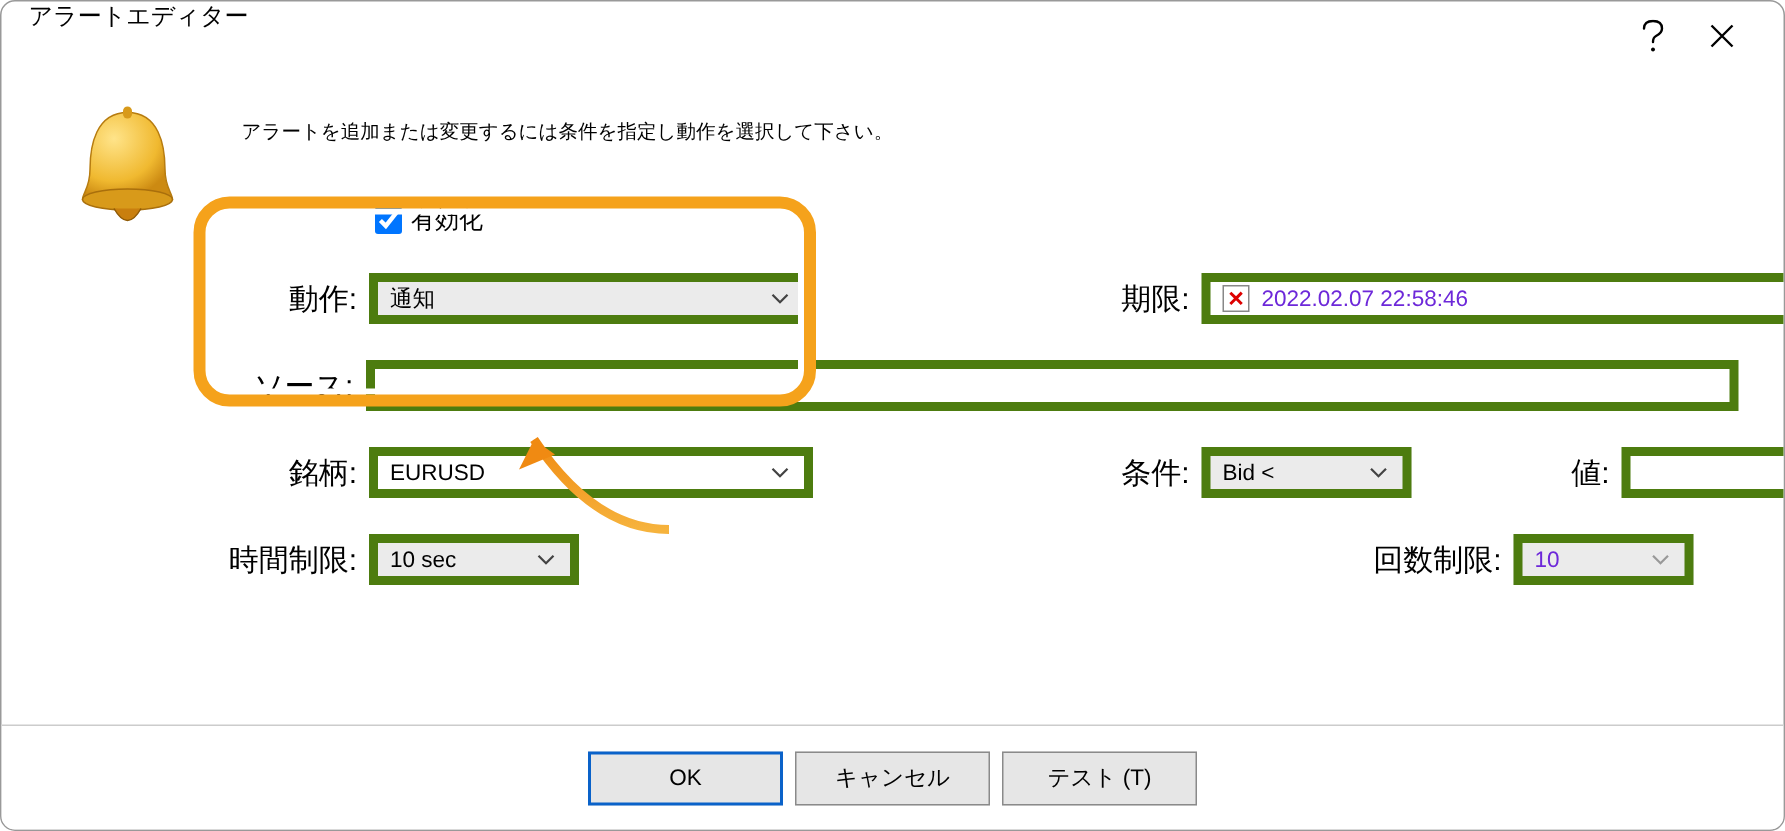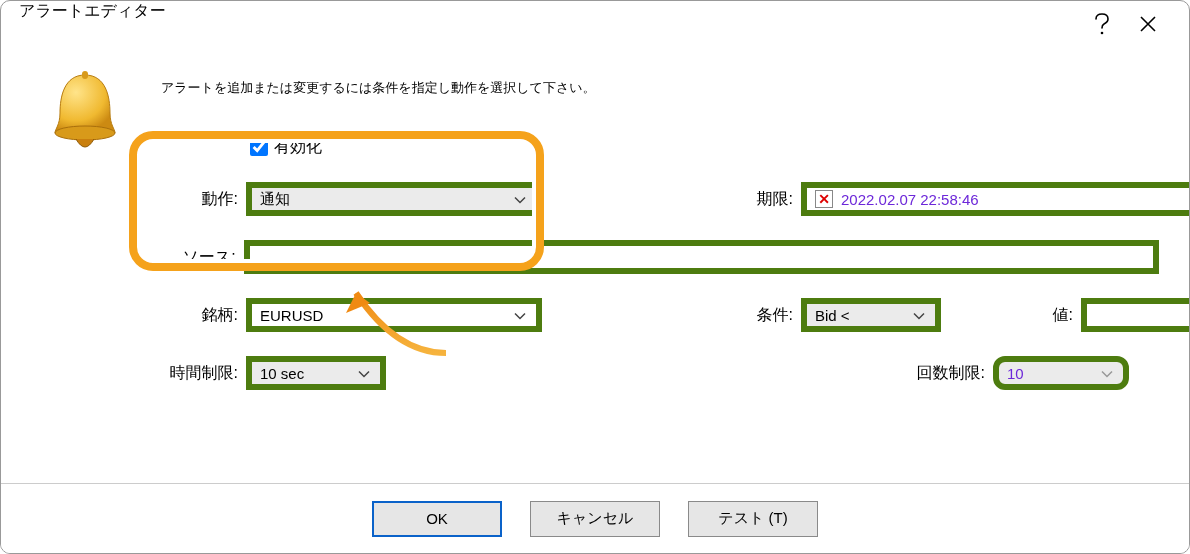--- a/index.html
+++ b/index.html
@@ -58,21 +58,21 @@
   .row {
     display: flex;
     align-items: center;
     height: 40px;
     margin-bottom: 18px;
   }
   .label {
     text-align: right;
     padding-right: 8px;
     width: 155px;
-    font-size: 16px;
+    font-size: 20px;
   }
   .label-short { width: 100px; }
   .cb-wrap { display:flex; align-items:center; font-size:16px; }
   input[type=checkbox] {
     width: 18px; height: 18px; margin-right: 6px;
   }
   .select, .textfield {
     height: 34px;
     border: 6px solid #4d7c0f;
     background: #fff;
@@ -88,21 +88,21 @@
     right: 10px;
     top: 50%;
     transform: translateY(-50%);
   }
   .w-action { width: 296px; }
   .w-symbol { width: 296px; background:#fff; }
   .w-source { width: 930px; background:#fff; }
   .w-timeout { width: 140px; }
   .w-cond { width: 140px; }
   .w-value { width: 140px; background:#fff; }
-  .w-max { width: 136px; border-radius: 12px; }
+  .w-max { width: 120px; }
   .w-expiry { width: 430px; background:#fff; color:#888; }
   .expiry-x {
     display:inline-flex; width:18px; height:18px;
     border:1px solid #888; align-items:center; justify-content:center;
     color:#d00; margin-right:8px; font-size:14px; font-weight:bold;
     background:#fff;
   }
   .disabled-text { color: #6d28d9; }
   .highlight {
     position: absolute;
@@ -123,21 +123,21 @@
   }
   .footer {
     position: absolute;
     bottom: 0;
     left: 0; right: 0;
     height: 70px;
     border-top: 1px solid #ccc;
     display: flex;
     align-items: center;
     justify-content: center;
-    gap: 28px;
+    gap: 8px;
     background: #fff;
   }
   .btn {
     height: 36px;
     min-width: 130px;
     border: 1px solid #8a8a8a;
     background: #e6e6e6;
     display: flex;
     align-items: center;
     justify-content: center;

